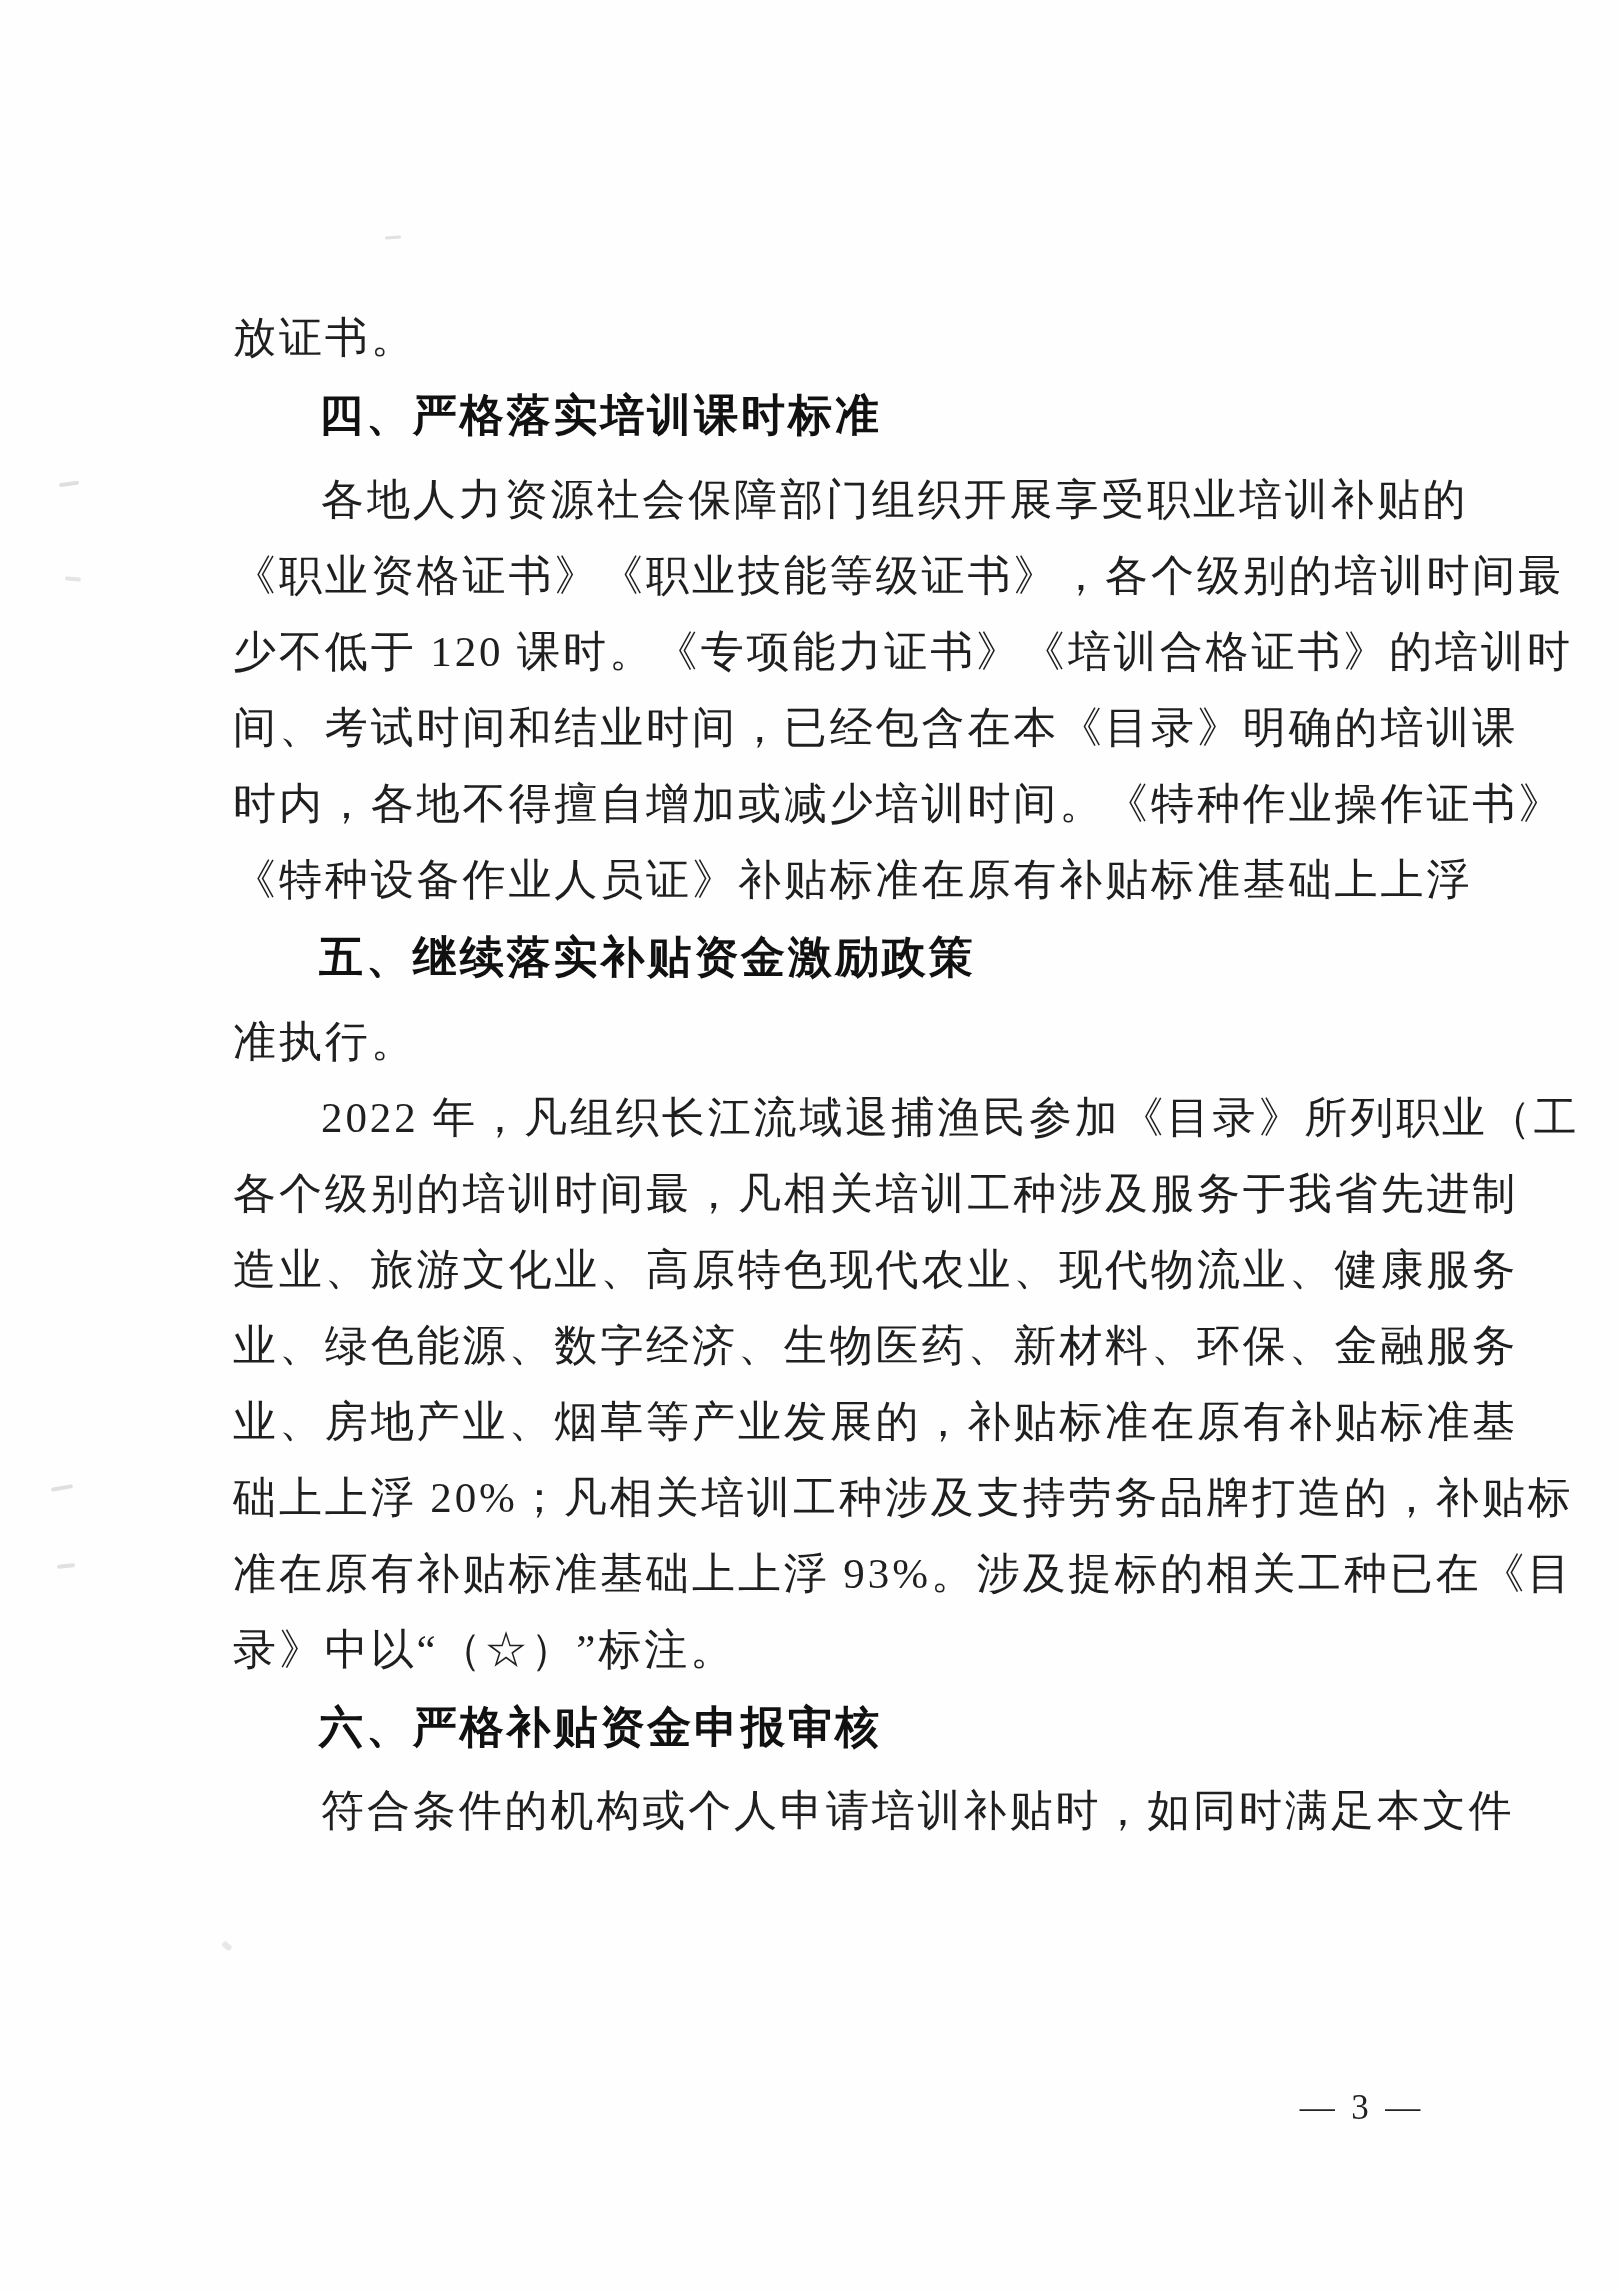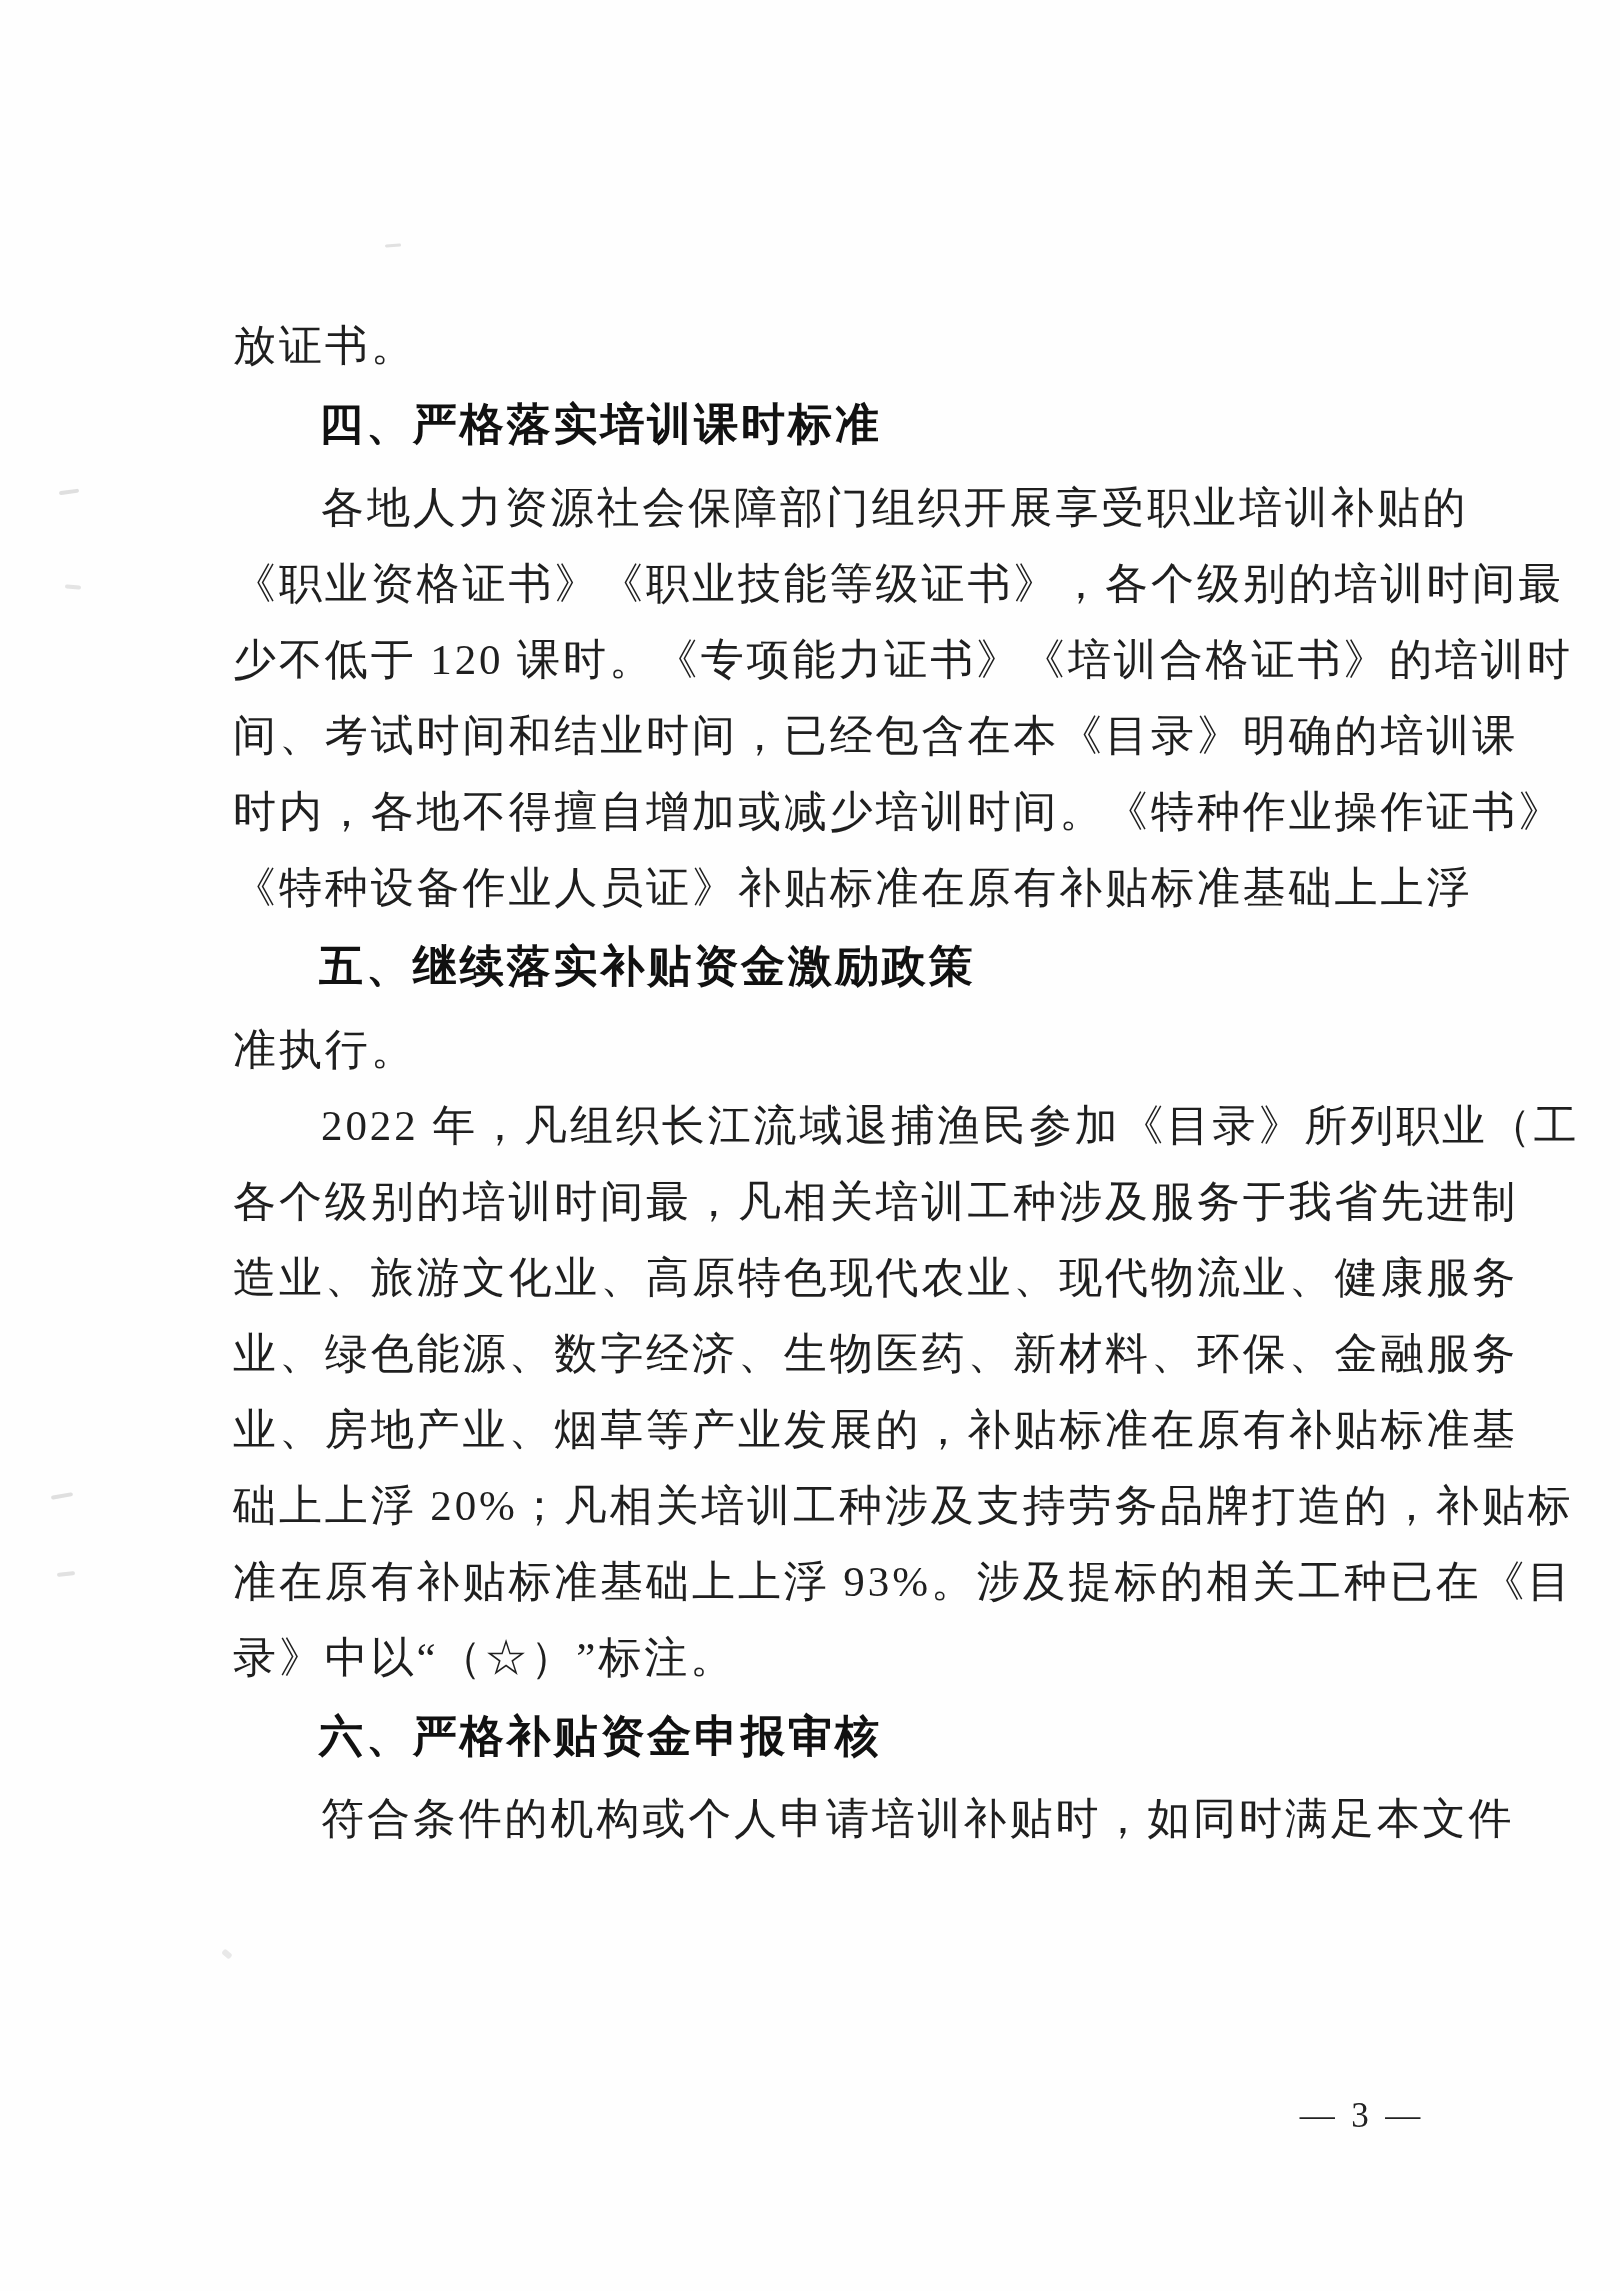--- a/index.html
+++ b/index.html
@@ -6,21 +6,21 @@
     margin: 0;
     padding: 0;
     width: 1620px;
     height: 2292px;
     background: #fefefe;
     overflow: hidden;
     position: relative;
   }
   .page {
     position: absolute;
-    left: 0; top: 12px;
+    left: 0; top: 4px;
     width: 1620px;
     height: 2240px;
     background: #fefefe;
   }
   .text-block {
     position: absolute;
     left: 233px;
     top: 296px;
     width: 1225px;
     color: #1f1f1f;
@@ -30,21 +30,21 @@
     font-size: 43px;
     line-height: 76px;
     letter-spacing: 2.9px;
     white-space: nowrap;
     font-weight: 400;
   }
   .line.indent {
     text-indent: 88px;
   }
   .line.heading {
-    font-family: Liberation Sans, sans-serif;
+    font-family: Liberation Serif, serif;
     font-weight: 700;
     font-size: 44px;
     color: #111;
     text-indent: 86px;
     margin-top: 2px;
     margin-bottom: 7.8px;
   }
   .page-number {
     position: absolute;
     top: 2084px;

